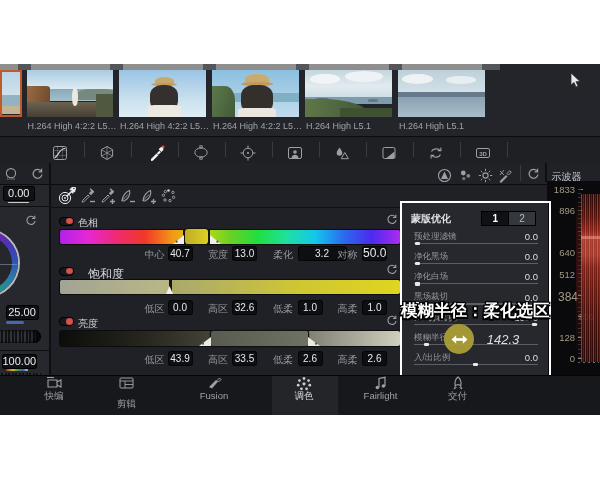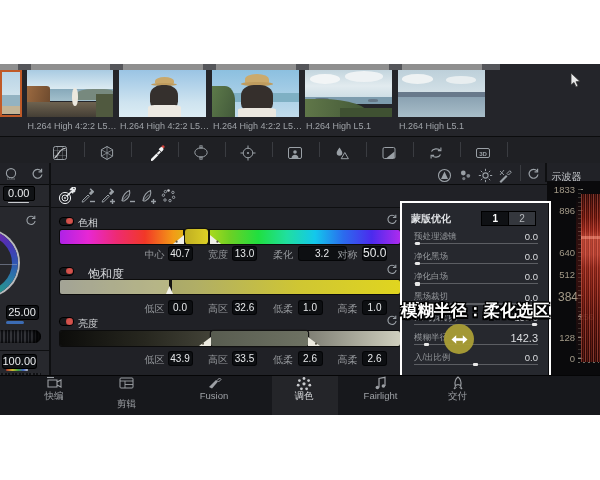--- a/index.html
+++ b/index.html
@@ -392,21 +392,21 @@
 <div class="abs" style="left:414.5px;top:282.1px;width:5px;height:3.6px;background:#e8e8e8;border-radius:1px;"></div>
 <div class="lbl" style="left:414px;top:292.1px;width:70px;height:10px;font-size:8.5px;line-height:9px;">黑场裁切</div>
 <div class="wlbl" style="left:468px;top:291.6px;width:70px;height:11px;font-size:9.5px;text-align:right;">0.0</div>
 <div class="abs" style="left:414px;top:303.4px;width:123.5px;height:1.2px;background:#5c5e63;"></div>
 <div class="abs" style="left:414.5px;top:302.3px;width:5px;height:3.6px;background:#e8e8e8;border-radius:1px;"></div>
 <div class="lbl" style="left:414px;top:312.3px;width:70px;height:10px;font-size:11px;line-height:9px;">白场裁切</div>
 <div class="wlbl" style="left:468px;top:311.8px;width:70px;height:11px;font-size:9.5px;text-align:right;">100.0</div>
 <div class="abs" style="left:414px;top:323.6px;width:123.5px;height:1.2px;background:#5c5e63;"></div>
 <div class="abs" style="left:531.5px;top:322.5px;width:5px;height:3.6px;background:#e8e8e8;border-radius:1px;"></div>
 <div class="lbl" style="left:414px;top:332.5px;width:70px;height:10px;font-size:8.5px;line-height:9px;">模糊半径</div>
-<div class="wlbl" style="left:468px;top:332px;width:70px;height:11px;font-size:11px;text-align:right;">142.3</div>
+<div class="wlbl" style="left:468px;top:332px;width:70px;height:11px;font-size:13px;text-align:center;font-style:italic;">142.3</div>
 <div class="abs" style="left:414px;top:343.8px;width:123.5px;height:1.2px;background:#5c5e63;"></div>
 <div class="abs" style="left:423.5px;top:342.7px;width:5px;height:3.6px;background:#e8e8e8;border-radius:1px;"></div>
 <div class="lbl" style="left:414px;top:352.7px;width:70px;height:10px;font-size:8.5px;line-height:9px;">入/出比例</div>
 <div class="wlbl" style="left:468px;top:352.2px;width:70px;height:11px;font-size:9.5px;text-align:right;">0.0</div>
 <div class="abs" style="left:414px;top:364px;width:123.5px;height:1.2px;background:#5c5e63;"></div>
 <div class="abs" style="left:473px;top:362.9px;width:5px;height:3.6px;background:#e8e8e8;border-radius:1px;"></div>
 <div class="abs" style="left:399.5px;top:200.5px;width:151px;height:180.5px;border:2.5px solid #fff;box-sizing:border-box;"></div>
 <div class="abs" style="left:443.5px;top:324px;width:30px;height:30px;background:rgba(170,158,54,.95);border-radius:50%;"></div>
 <div class="abs" style="left:450.5px;top:333.5px;width:17px;height:11px;">
       <svg width="17" height="11" viewBox="0 0 17 11">

